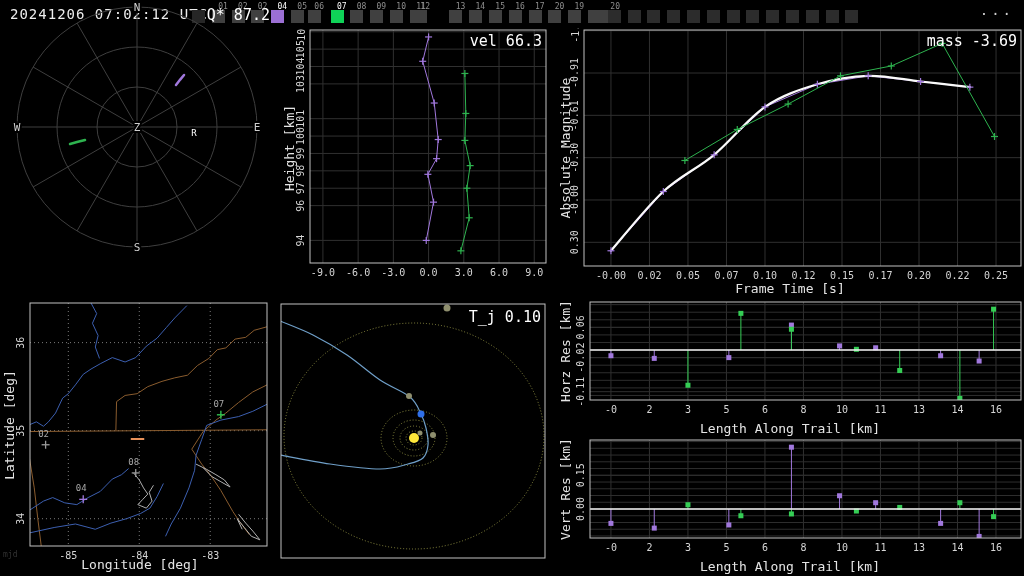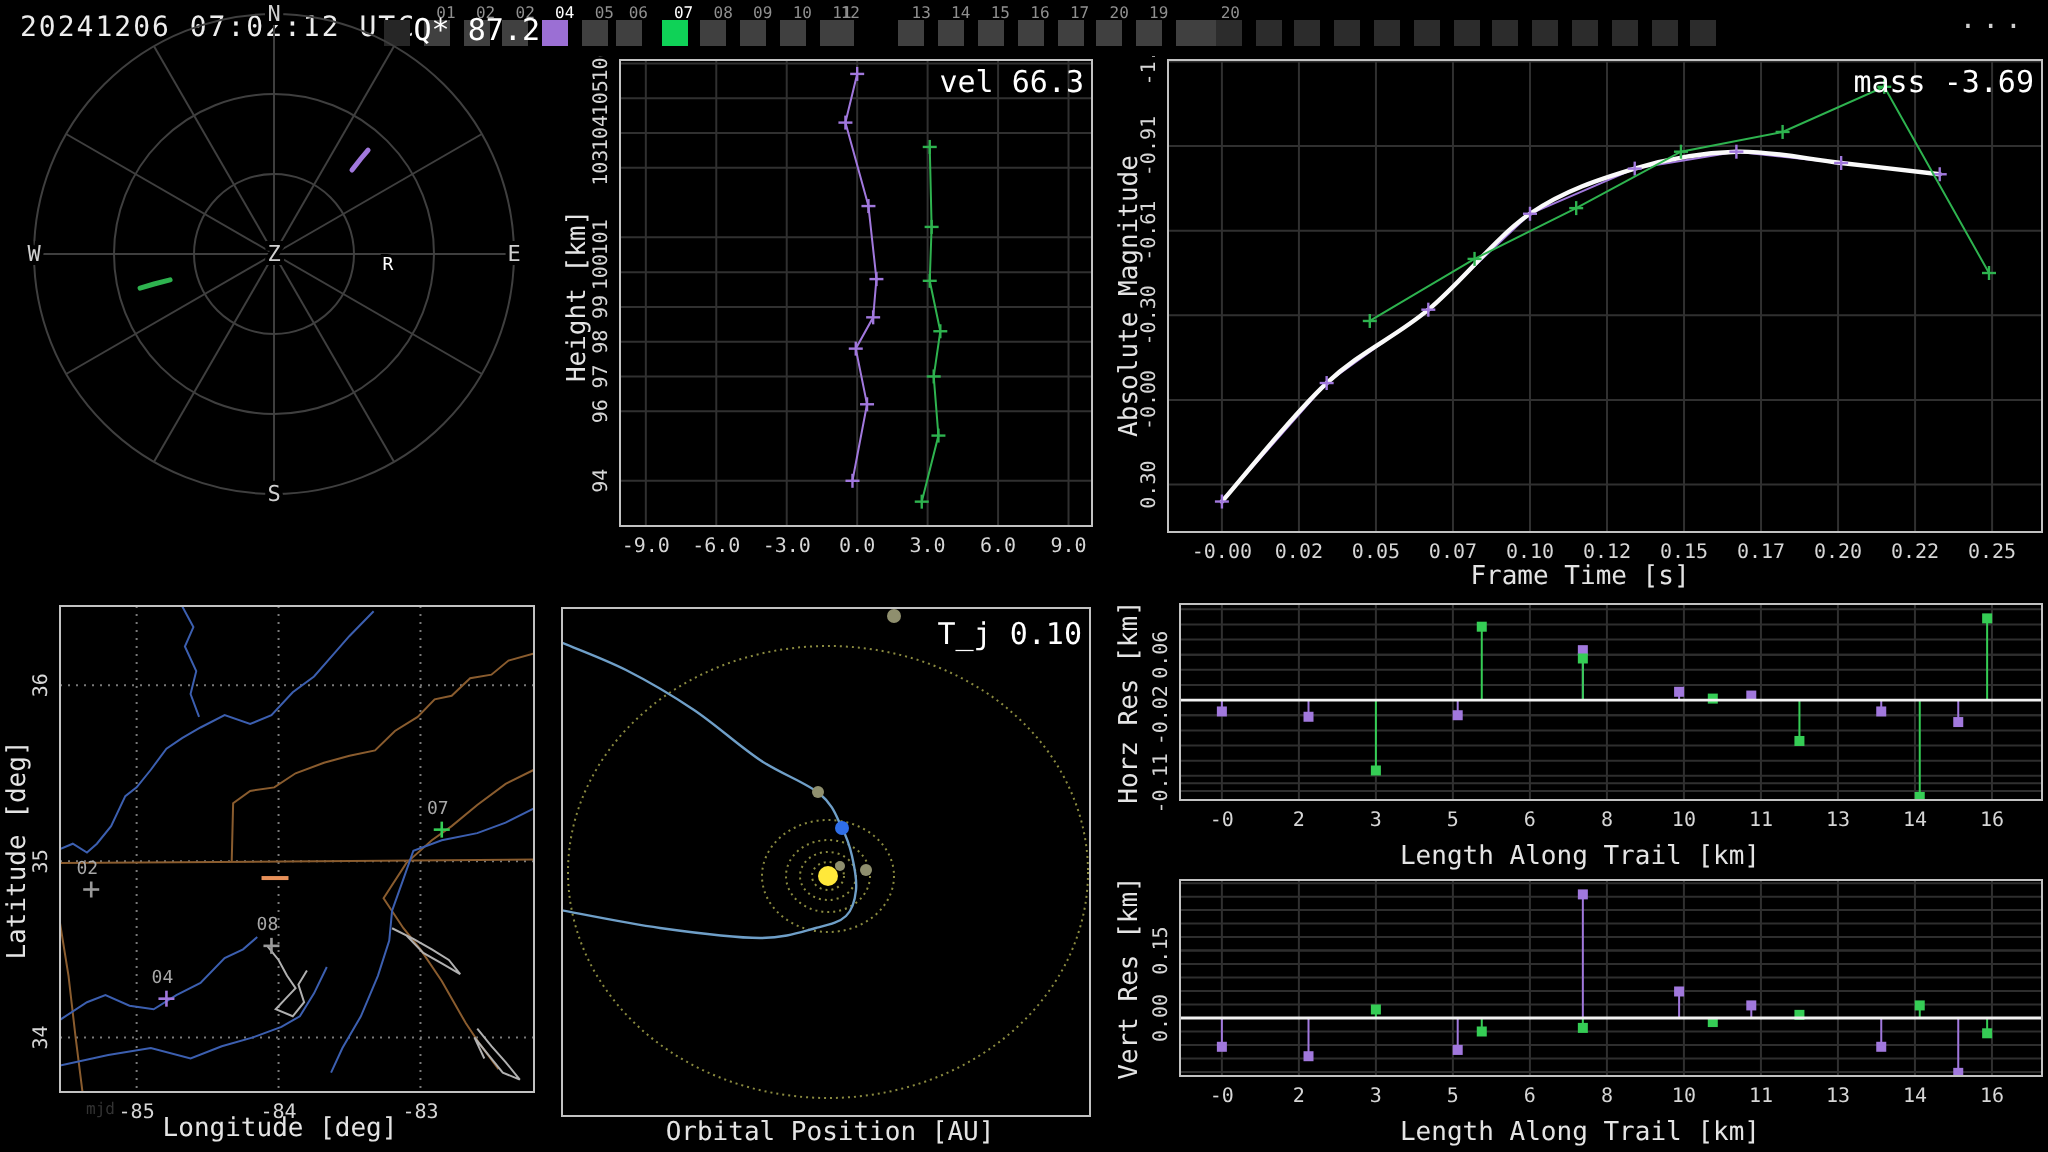--- a/index.html
+++ b/index.html
@@ -36,21 +36,21 @@
   #p-mag .xlab{bottom:2px;}
   #p-mag .ylab{left:9px;top:120px;}
   #p-map .xlab{bottom:4px;}
   #p-map .ylab{left:9px;top:127px;}
   #p-orbit .anno{top:10px;right:9px;}
   #p-orbit .ptitle{bottom:2px;}
   #p-horz .xlab{bottom:2px;}
   #p-horz .ylab{left:9px;top:53px;}
   #p-vert .xlab{bottom:2px;}
   #p-vert .ylab{left:9px;top:53px;}
-  #watermark{position:absolute;left:3px;top:550px;font-size:8px;color:#333;margin-left:40px;}
+  #watermark{position:absolute;left:3px;top:550px;font-size:8px;color:#333;}
 </style>
 </head>
 <body>
 
 <div id="app">
   <header>
     <div class="time">20241206 07:02:12 UTC</div>
     <div id="station-boxes">
         <div class="hbox blank" style="left: 0px;"></div>
         <div class="hbox" style="left: 19.8px;">
@@ -386,21 +386,20 @@
           <circle cx="140" cy="135" r="2.5" fill="#8f8f6e"></circle>
           <circle cx="153" cy="137" r="3" fill="#8f8f6e"></circle>
           <circle cx="141" cy="116" r="3.5" fill="#2f6fe8"></circle>
           <circle cx="129" cy="98" r="3" fill="#8f8f6e"></circle>
           <circle cx="167" cy="10" r="3.5" fill="#8f8f6e"></circle>
           <circle cx="134" cy="140" r="5" fill="#ffe83a"></circle>
         </g>
         <rect x="1" y="6" width="264" height="254" fill="none" stroke="#c2c2c2" stroke-width="1"></rect>
       </svg>
     <div class="anno">T_j 0.10</div>
-    <div class="ptitle">Orbital Position [AU]</div>
   </section>
 
   <section id="p-horz">
     <svg id="svg-horz_res" width="468" height="140">
         <line x1="54.93634840871022" x2="54.93634840871022" y1="4" y2="102" stroke="#303030" stroke-width="1"></line>
         <line x1="93.43997766610832" x2="93.43997766610832" y1="4" y2="102" stroke="#303030" stroke-width="1"></line>
         <line x1="131.94360692350642" x2="131.94360692350642" y1="4" y2="102" stroke="#303030" stroke-width="1"></line>
         <line x1="170.44723618090453" x2="170.44723618090453" y1="4" y2="102" stroke="#303030" stroke-width="1"></line>
         <line x1="208.95086543830263" x2="208.95086543830263" y1="4" y2="102" stroke="#303030" stroke-width="1"></line>
         <line x1="247.4544946957007" x2="247.4544946957007" y1="4" y2="102" stroke="#303030" stroke-width="1"></line>

